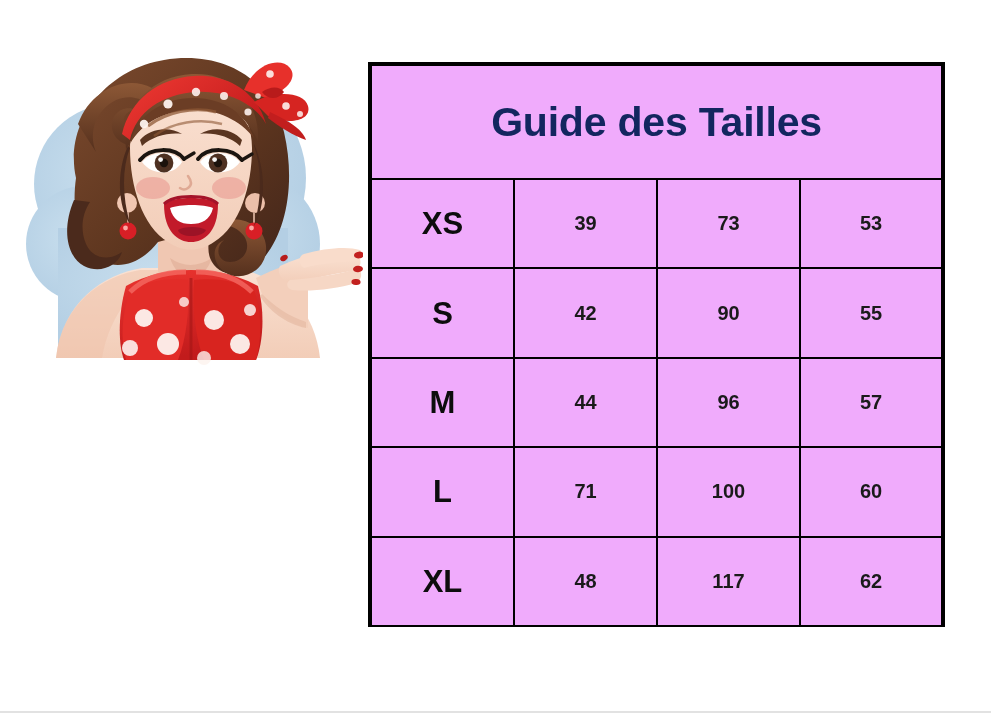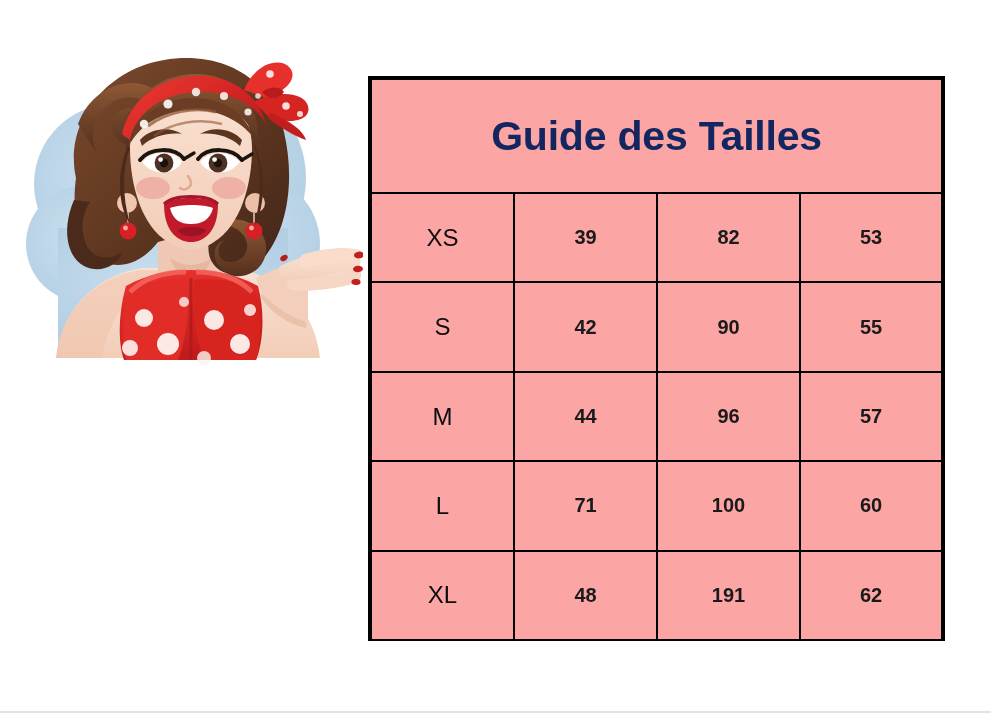--- a/index.html
+++ b/index.html
@@ -23,26 +23,26 @@
     top: 28px;
     width: 345px;
     height: 348px;
   }
   #illustration svg { display: block; width: 100%; height: 100%; }
 
   
   #size-table {
     position: absolute;
     left: 368px;
-    top: 76px;
+    top: 62px;
     width: 573px;
     height: 565px;
     border-collapse: collapse;
     table-layout: fixed;
-    background: #fca5a5;
+    background: #f0abfc;
   }
   #size-table td {
     border: 2.5px solid #000000;
     text-align: center;
     vertical-align: middle;
     padding: 0;
     color: #111111;
   }
   #size-table .outer-left   { border-left-width: 4px; }
   #size-table .outer-right  { border-right-width: 4px; }
@@ -76,22 +76,22 @@
     font-weight: bold;
     color: #121212;
     line-height: 1.25;
     display: block;
     padding: 0 4px;
   }
 
   
   .body-row td { height: 62.5px; }
   .size-text {
-    font-size: 24px;
-    font-weight: normal;
+    font-size: 31px;
+    font-weight: bold;
     color: #0d0d0d;
     line-height: 1;
   }
   .val-text {
     font-size: 20px;
     font-weight: bold;
     color: #1a1a1a;
     line-height: 1;
   }
   .row-last td { border-bottom-width: 4px !important; }
@@ -317,21 +317,21 @@
   <tbody>
     <tr>
       <td class="title-cell outer-left outer-right" colspan="4">
         <span class="title-text">Guide des Tailles</span>
       </td>
     </tr>
 
     <tr class="body-row">
       <td class="outer-left"><span class="size-text">XS</span></td>
       <td><span class="val-text">39</span></td>
-      <td><span class="val-text">82</span></td>
+      <td><span class="val-text">73</span></td>
       <td class="outer-right"><span class="val-text">53</span></td>
     </tr>
     <tr class="body-row">
       <td class="outer-left"><span class="size-text">S</span></td>
       <td><span class="val-text">42</span></td>
       <td><span class="val-text">90</span></td>
       <td class="outer-right"><span class="val-text">55</span></td>
     </tr>
     <tr class="body-row">
       <td class="outer-left"><span class="size-text">M</span></td>
@@ -341,19 +341,19 @@
     </tr>
     <tr class="body-row">
       <td class="outer-left"><span class="size-text">L</span></td>
       <td><span class="val-text">71</span></td>
       <td><span class="val-text">100</span></td>
       <td class="outer-right"><span class="val-text">60</span></td>
     </tr>
     <tr class="body-row">
       <td class="outer-left"><span class="size-text">XL</span></td>
       <td><span class="val-text">48</span></td>
-      <td><span class="val-text">191</span></td>
+      <td><span class="val-text">117</span></td>
       <td class="outer-right"><span class="val-text">62</span></td>
     </tr>
   </tbody>
 </table>
 
 <div id="bottom-hairline"></div>
 
 </body></html>

